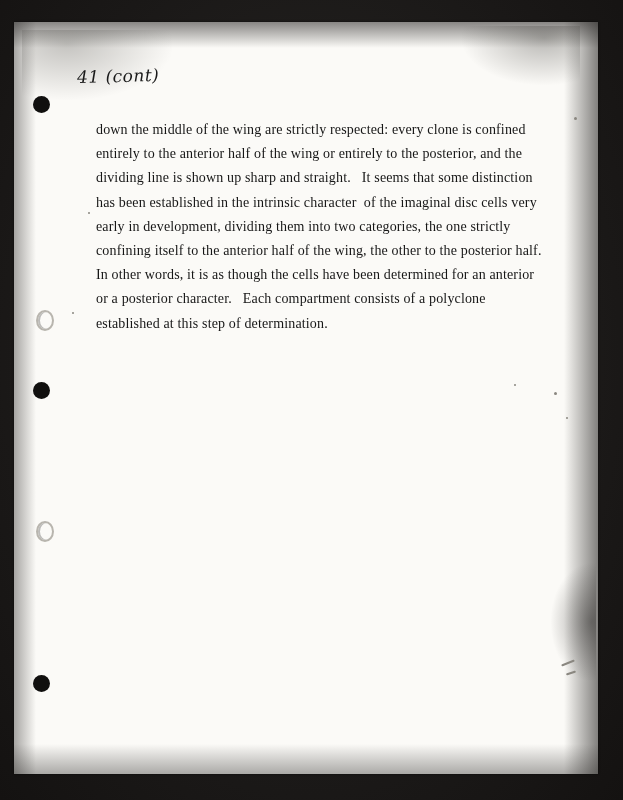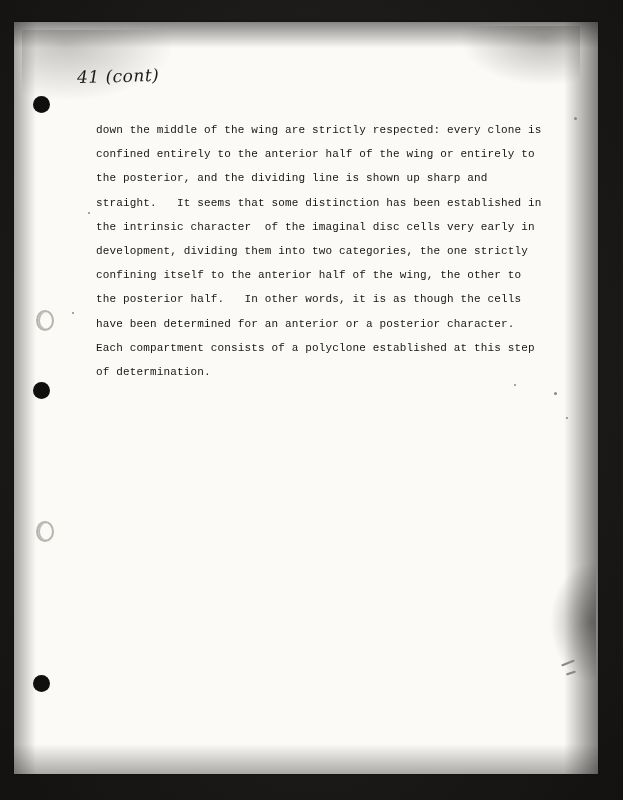--- a/index.html
+++ b/index.html
@@ -113,22 +113,22 @@
     transform: rotate(-1.5deg);
     white-space: nowrap;
   }
 
   
   #body-text {
     position: absolute;
     left: 82px;
     top: 96px;
     width: 450px;
-    font-family: Liberation Mono, monospace;
-    font-size: 11px;
+    font-family: Liberation Serif, serif;
+    font-size: 14px;
     color: #161616;
     line-height: 24.2px;
     letter-spacing: 0.15px;
   }
   #body-text p {
     margin: 0;
     text-align: left;
     white-space: pre-wrap;
   }
 </style>

